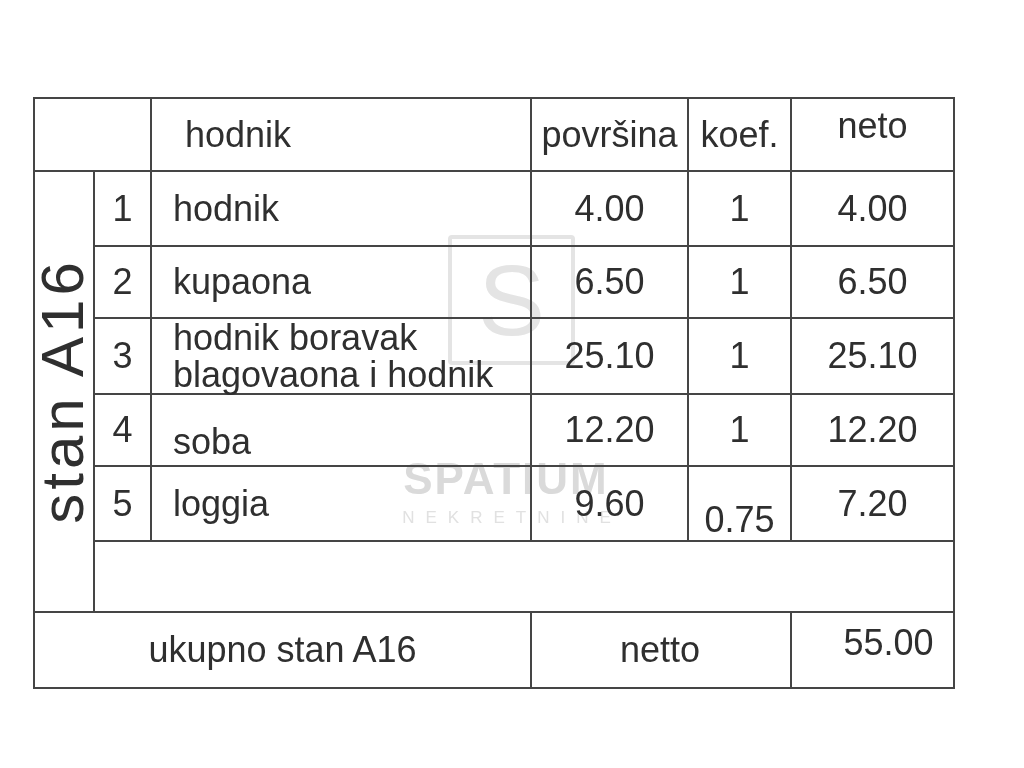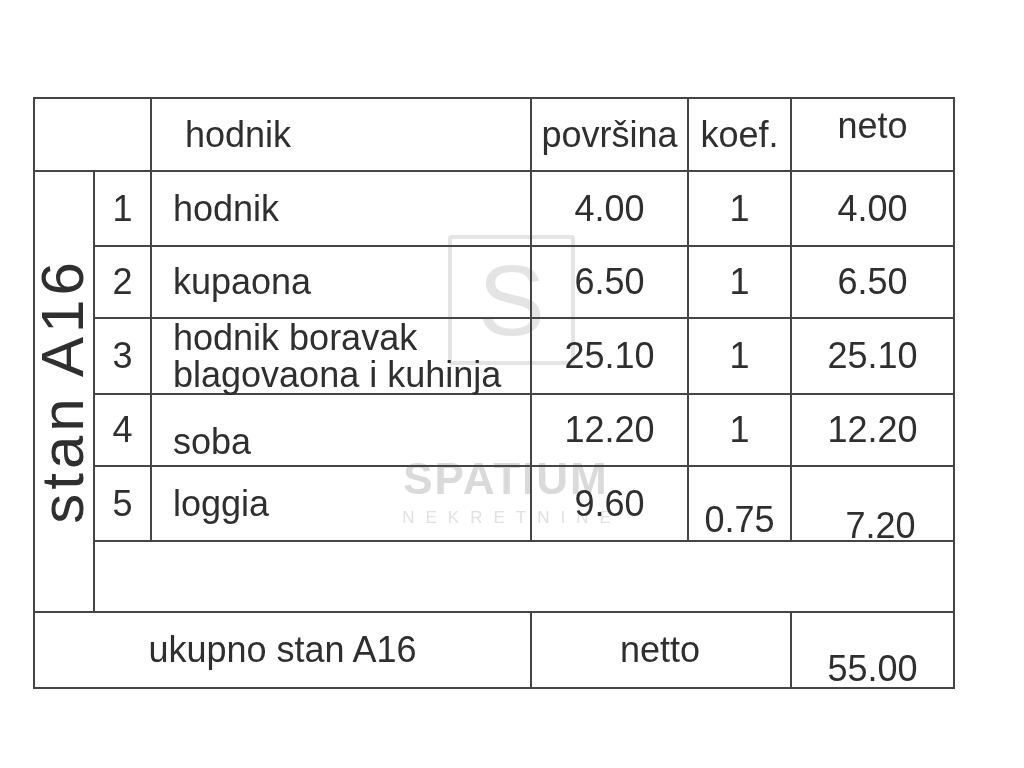--- a/index.html
+++ b/index.html
@@ -91,35 +91,35 @@
 
   <div class="cell" style="left:95px;top:247px;width:55px;height:70px;">2</div>
   <div class="cell left" style="left:173px;top:247px;width:355px;height:70px;">kupaona</div>
   <div class="cell" style="left:532px;top:247px;width:155px;height:70px;">6.50</div>
   <div class="cell" style="left:689px;top:247px;width:101px;height:70px;">1</div>
   <div class="cell" style="left:792px;top:247px;width:161px;height:70px;">6.50</div>
 
   <div class="cell" style="left:95px;top:319px;width:55px;height:74px;">3</div>
   <div class="cell twolines" style="left:173px;top:319px;width:355px;height:74px;">
     <div>hodnik boravak</div>
-    <div>blagovaona i kuhinja</div>
+    <div>blagovaona i hodnik</div>
   </div>
   <div class="cell" style="left:532px;top:319px;width:155px;height:74px;">25.10</div>
   <div class="cell" style="left:689px;top:319px;width:101px;height:74px;">1</div>
   <div class="cell" style="left:792px;top:319px;width:161px;height:74px;">25.10</div>
 
   <div class="cell" style="left:95px;top:395px;width:55px;height:70px;">4</div>
   <div class="cell left" style="left:173px;top:395px;width:355px;height:70px;margin-top:12px;">soba</div>
   <div class="cell" style="left:532px;top:395px;width:155px;height:70px;">12.20</div>
   <div class="cell" style="left:689px;top:395px;width:101px;height:70px;">1</div>
   <div class="cell" style="left:792px;top:395px;width:161px;height:70px;">12.20</div>
 
   <div class="cell" style="left:95px;top:467px;width:55px;height:73px;">5</div>
   <div class="cell left" style="left:173px;top:467px;width:355px;height:73px;">loggia</div>
   <div class="cell" style="left:532px;top:467px;width:155px;height:73px;">9.60</div>
   <div class="cell" style="left:689px;top:483px;width:101px;height:73px;">0.75</div>
-  <div class="cell" style="left:792px;top:489px;width:161px;height:73px;margin-left:8px;">7.20</div>
+  <div class="cell" style="left:792px;top:467px;width:161px;height:73px;">7.20</div>
 
   <div class="cell" style="left:35px;top:613px;width:495px;height:74px;">ukupno stan A16</div>
   <div class="cell" style="left:532px;top:613px;width:256px;height:74px;">netto</div>
-  <div class="cell" style="left:792px;top:632px;width:161px;height:74px;">55.00</div>
+  <div class="cell" style="left:792px;top:606px;width:161px;height:74px;padding-left:16px;">55.00</div>
 
 </div>
 
 </body></html>

